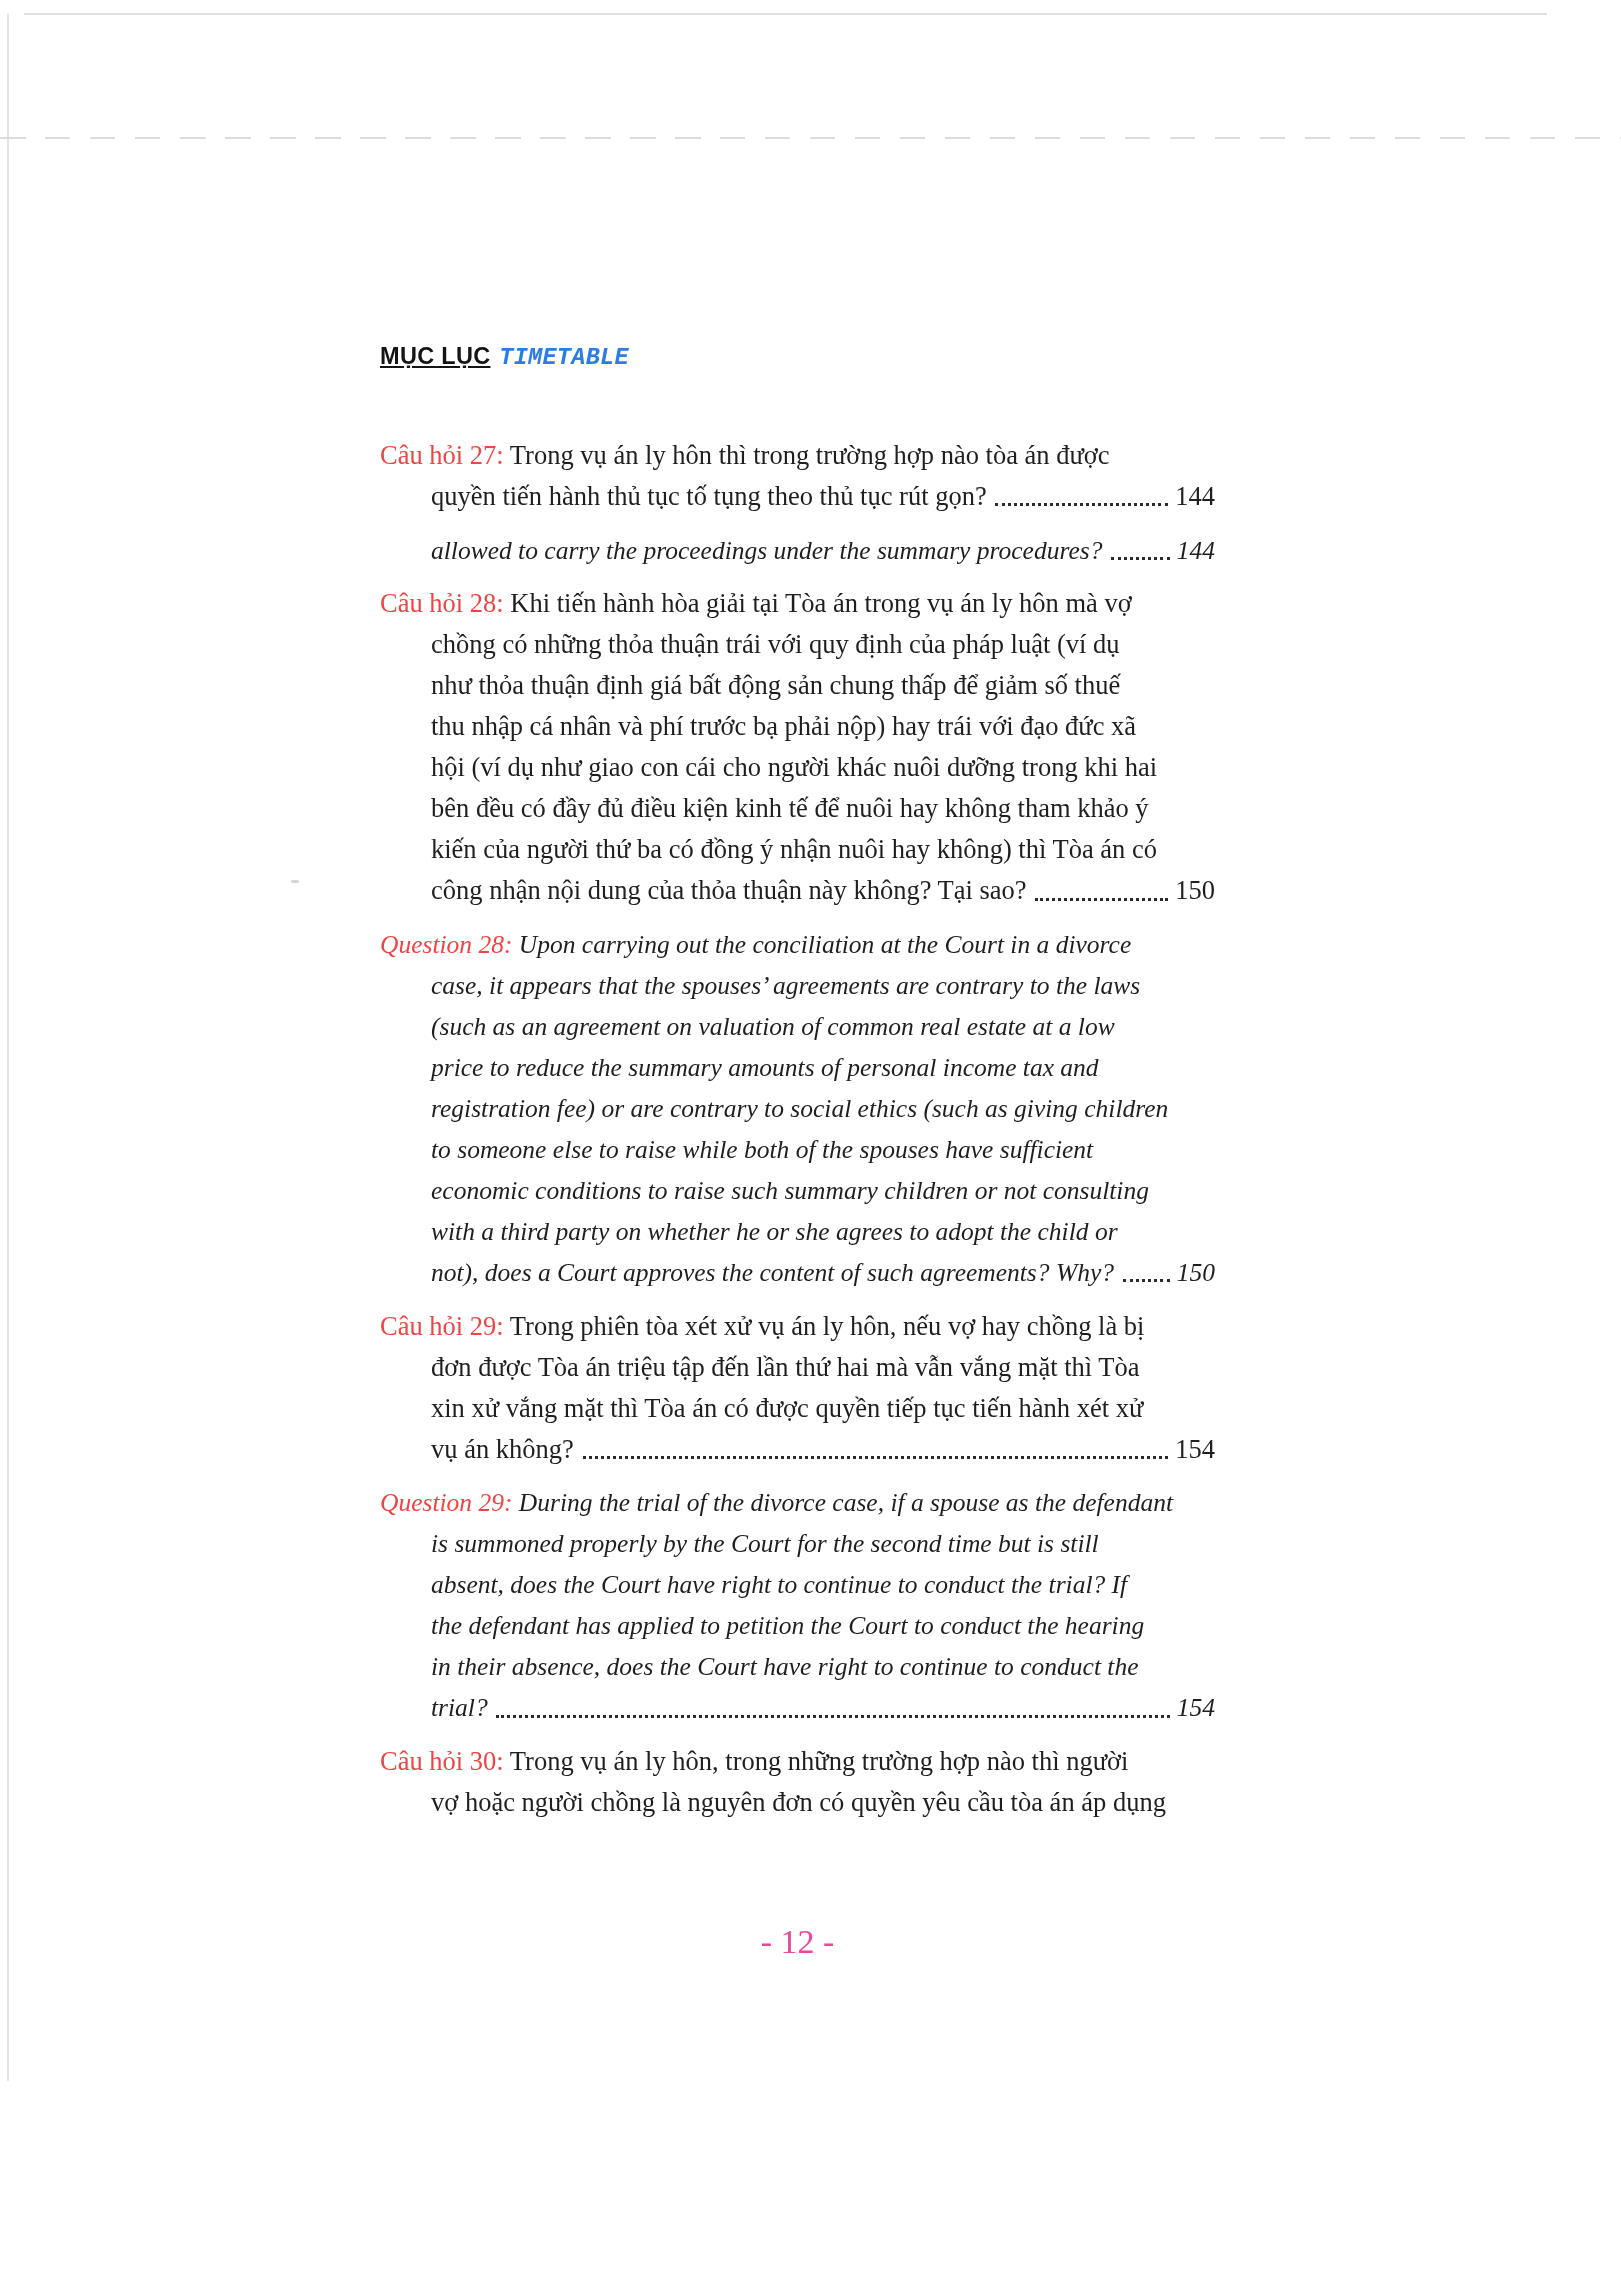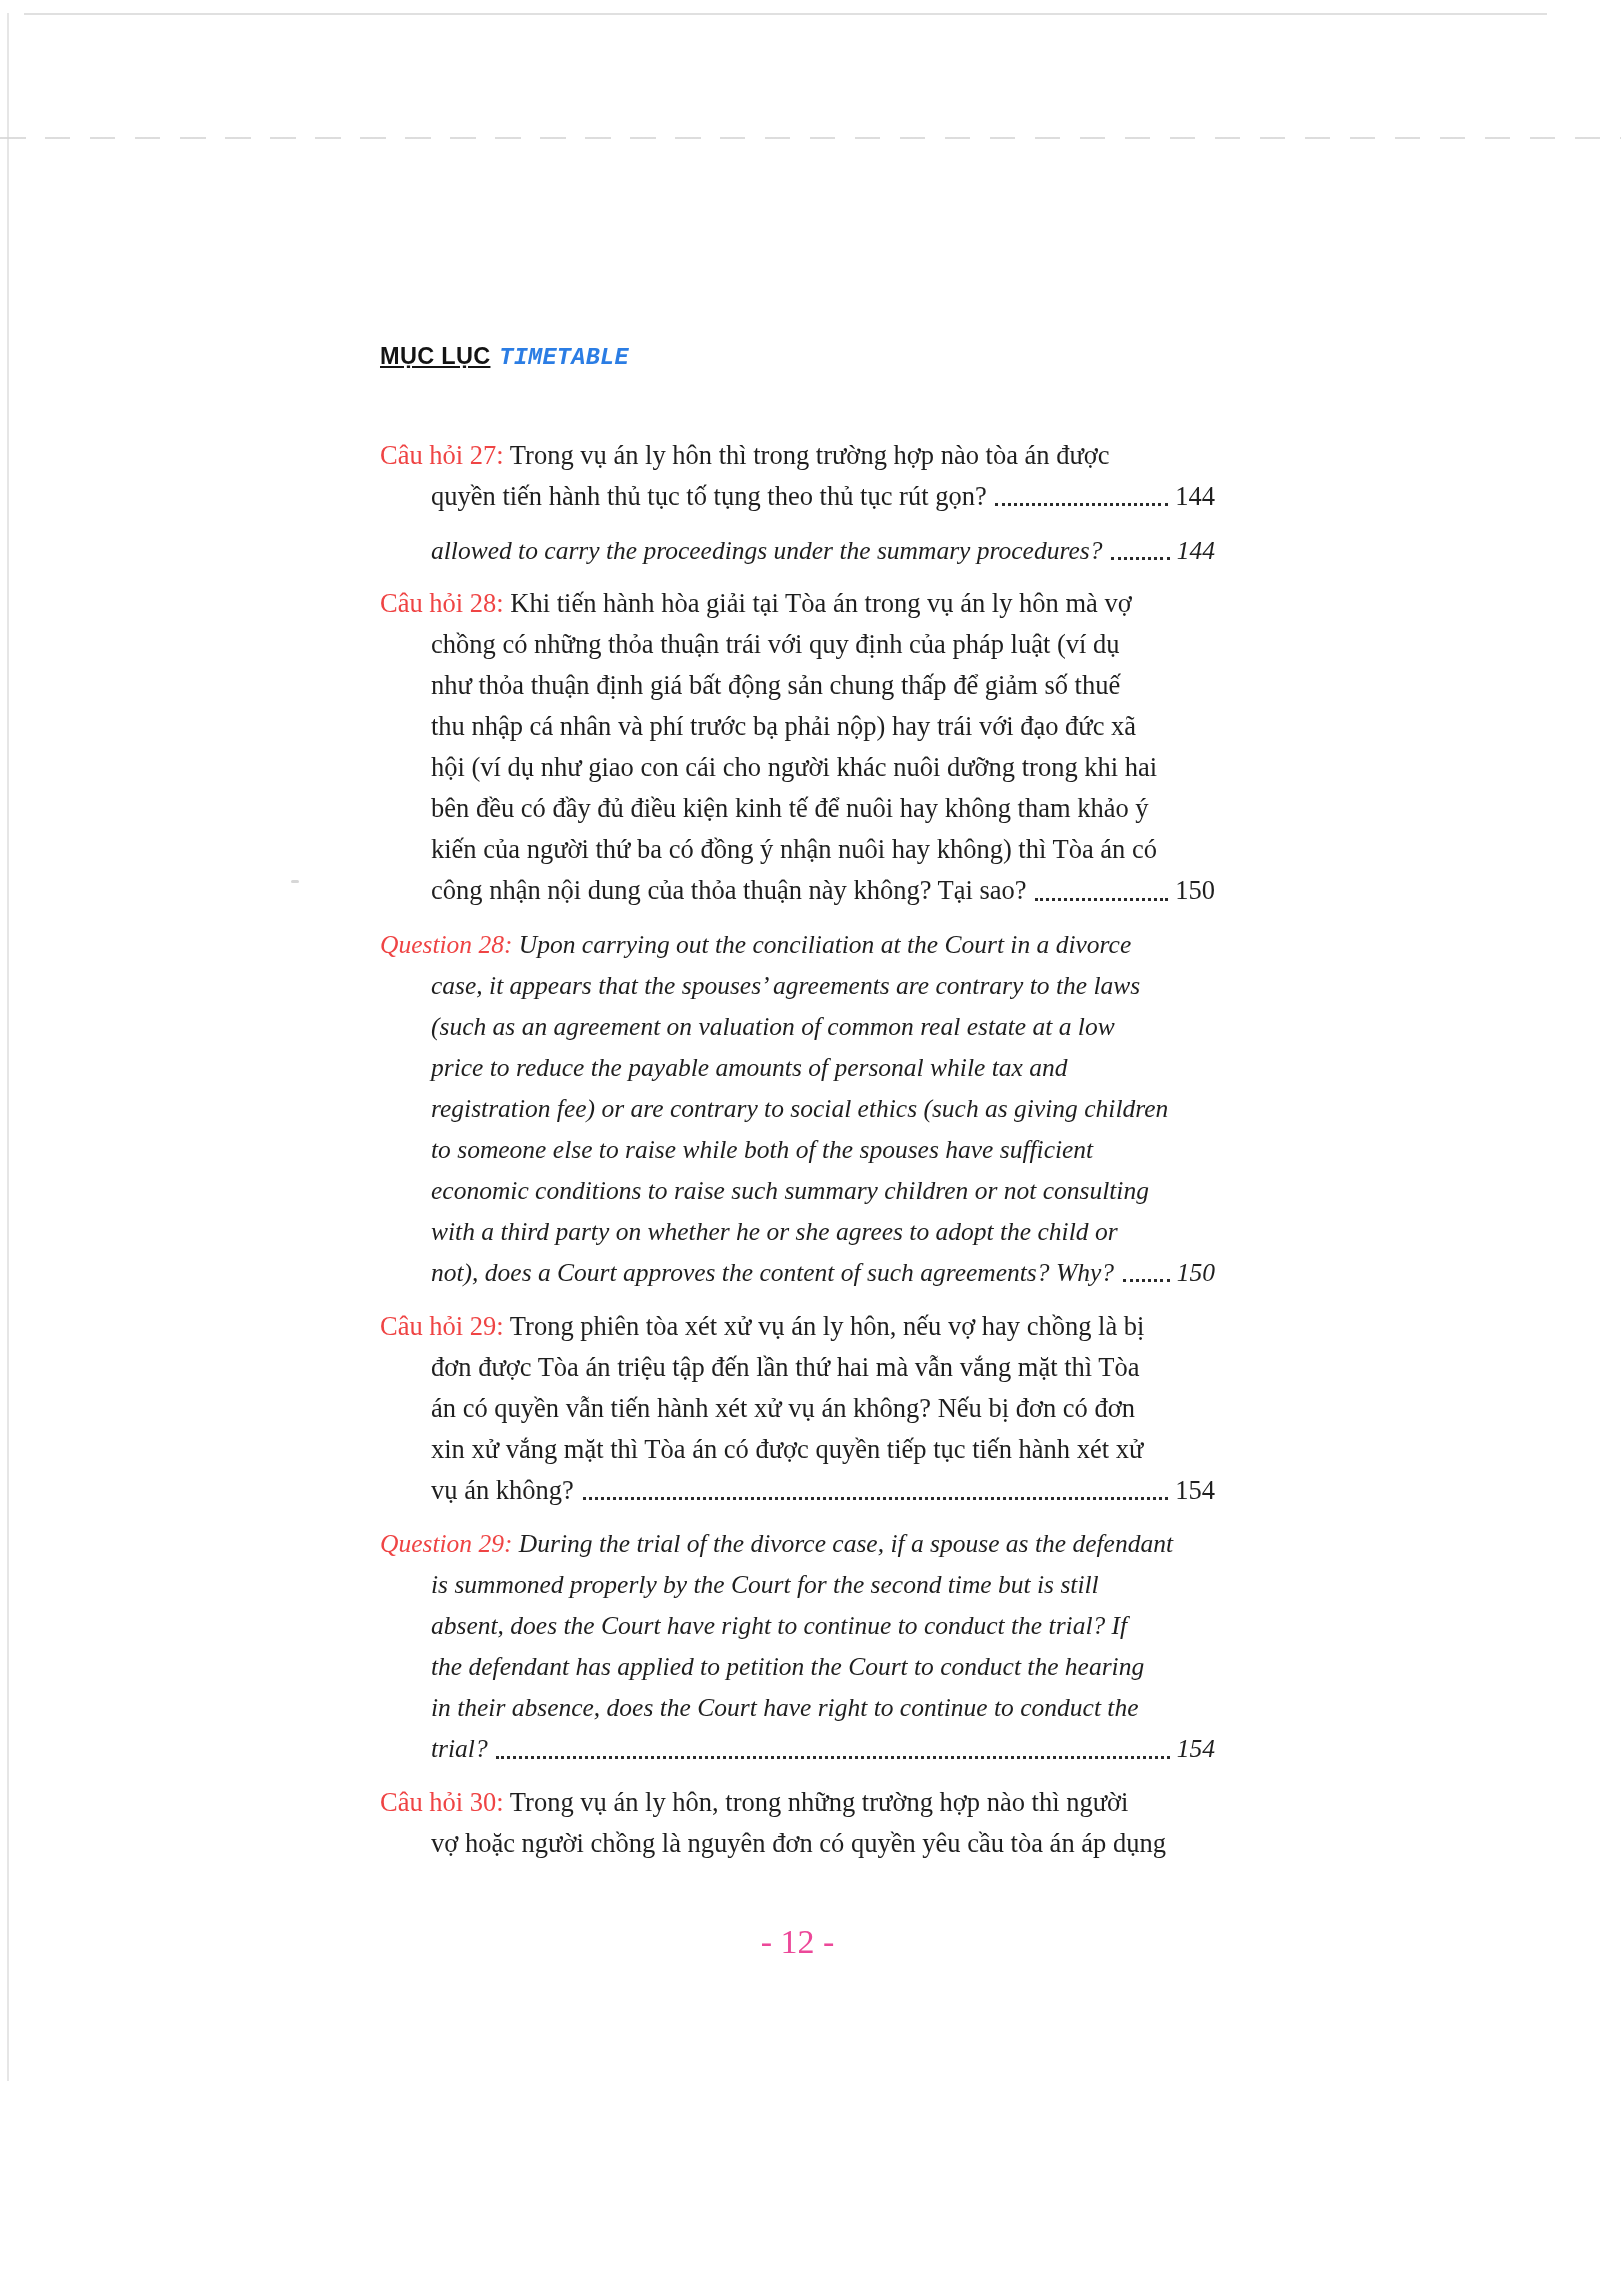--- a/index.html
+++ b/index.html
@@ -102,35 +102,34 @@
       <div class="line leaderline">
         <span class="txt">công nhận nội dung của thỏa thuận này không? Tại sao?</span>
         <span class="leader"></span>
         <span class="pagenum">150</span>
       </div>
     </div>
     <div class="entry en">
       <div class="line"><span class="label">Question 28:</span> <span>Upon carrying out the conciliation at the Court in a divorce</span></div>
       <div class="line cont">case, it appears that the spouses’ agreements are contrary to the laws</div>
       <div class="line cont">(such as an agreement on valuation of common real estate at a low</div>
-      <div class="line cont">price to reduce the payable amounts of personal while tax and</div>
+      <div class="line cont">price to reduce the summary amounts of personal income tax and</div>
       <div class="line cont">registration fee) or are contrary to social ethics (such as giving children</div>
       <div class="line cont">to someone else to raise while both of the spouses have sufficient</div>
       <div class="line cont">economic conditions to raise such summary children or not consulting</div>
       <div class="line cont">with a third party on whether he or she agrees to adopt the child or</div>
       <div class="line leaderline">
         <span class="txt">not), does a Court approves the content of such agreements? Why?</span>
         <span class="leader"></span>
         <span class="pagenum">150</span>
       </div>
     </div>
     <div class="entry vi">
       <div class="line"><span class="label">Câu hỏi 29:</span> <span>Trong phiên tòa xét xử vụ án ly hôn, nếu vợ hay chồng là bị</span></div>
       <div class="line cont">đơn được Tòa án triệu tập đến lần thứ hai mà vẫn vắng mặt thì Tòa</div>
-      <div class="line cont">án có quyền vẫn tiến hành xét xử vụ án không? Nếu bị đơn có đơn</div>
       <div class="line cont">xin xử vắng mặt thì Tòa án có được quyền tiếp tục tiến hành xét xử</div>
       <div class="line leaderline">
         <span class="txt">vụ án không?</span>
         <span class="leader"></span>
         <span class="pagenum">154</span>
       </div>
     </div>
     <div class="entry en">
       <div class="line"><span class="label">Question 29:</span> <span>During the trial of the divorce case, if a spouse as the defendant</span></div>
       <div class="line cont">is summoned properly by the Court for the second time but is still</div>

